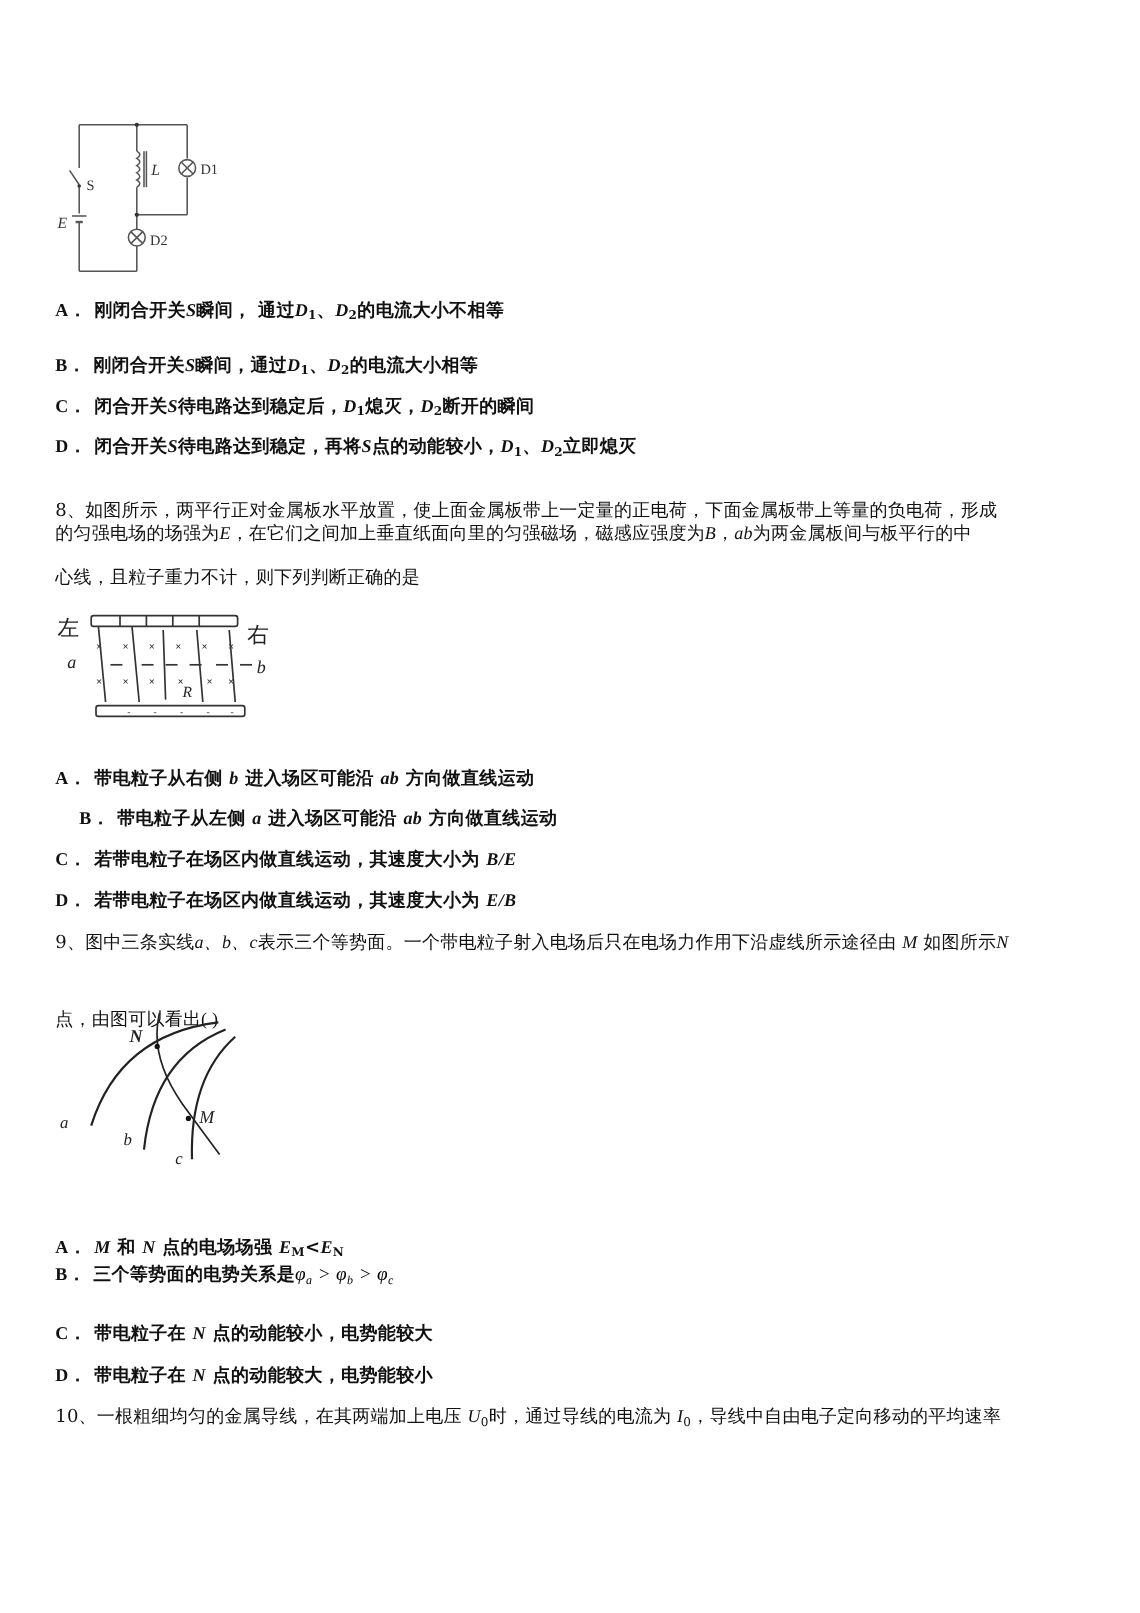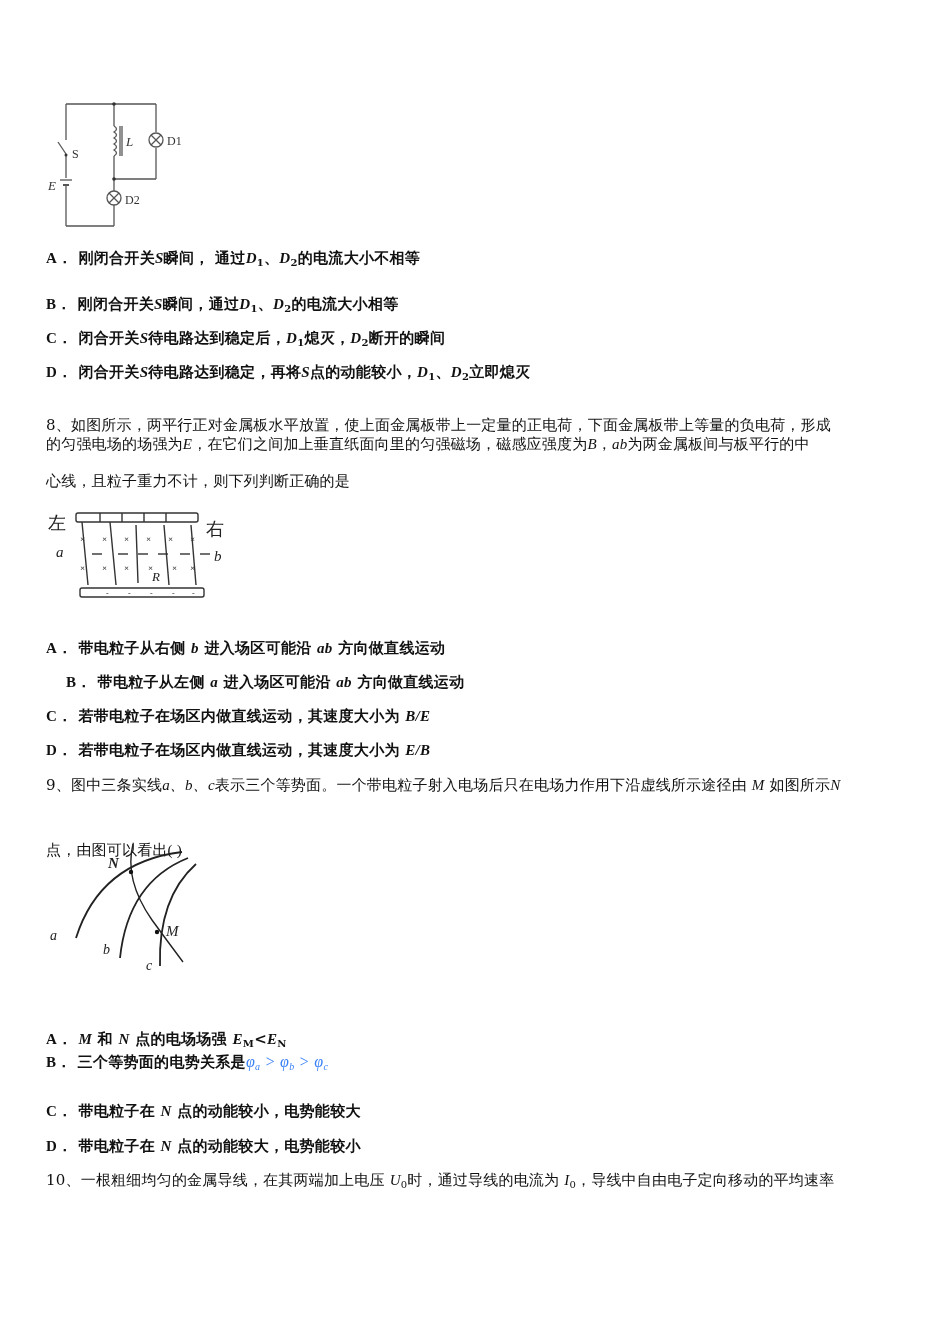--- a/index.html
+++ b/index.html
@@ -12,21 +12,21 @@
   .line {
     position: absolute; left: 46px; white-space: nowrap;
     font-size: 15px; line-height: 20px; color: #111;
   }
   .opt { font-weight: bold; letter-spacing: 0.3px; }
   .opt .lbl { font-family: "Liberation Serif", serif; font-weight: bold; margin-right: 6px; }
   .stem { font-weight: normal; font-size: 15px; letter-spacing: 0.2px; }
   i.v { font-family: "Liberation Serif", serif; font-style: italic; font-weight: bold; }
   .stem i.v { font-weight: normal; }
   sub { font-size: 10px; vertical-align: -3px; line-height: 0; }
-  .phi { font-family: "Liberation Serif", serif; font-style: italic; color: #3b82f6; font-size: 16px; font-weight: normal; margin-top: 27px; }
+  .phi { font-family: "Liberation Serif", serif; font-style: italic; color: #000000; font-size: 16px; font-weight: normal; margin-top: 27px; }
   svg text { font-family: "Liberation Serif", serif; }
 </style>
 </head>
 <body>
 
 <svg class="abs" style="left:40px;top:90px;" width="160" height="150" viewBox="0 0 160 150">
   <g stroke="#555" stroke-width="1.3" fill="none">
 
     <polyline points="26,14 74,14 74,30"></polyline>
     <line x1="74" y1="14" x2="116" y2="14"></line>

